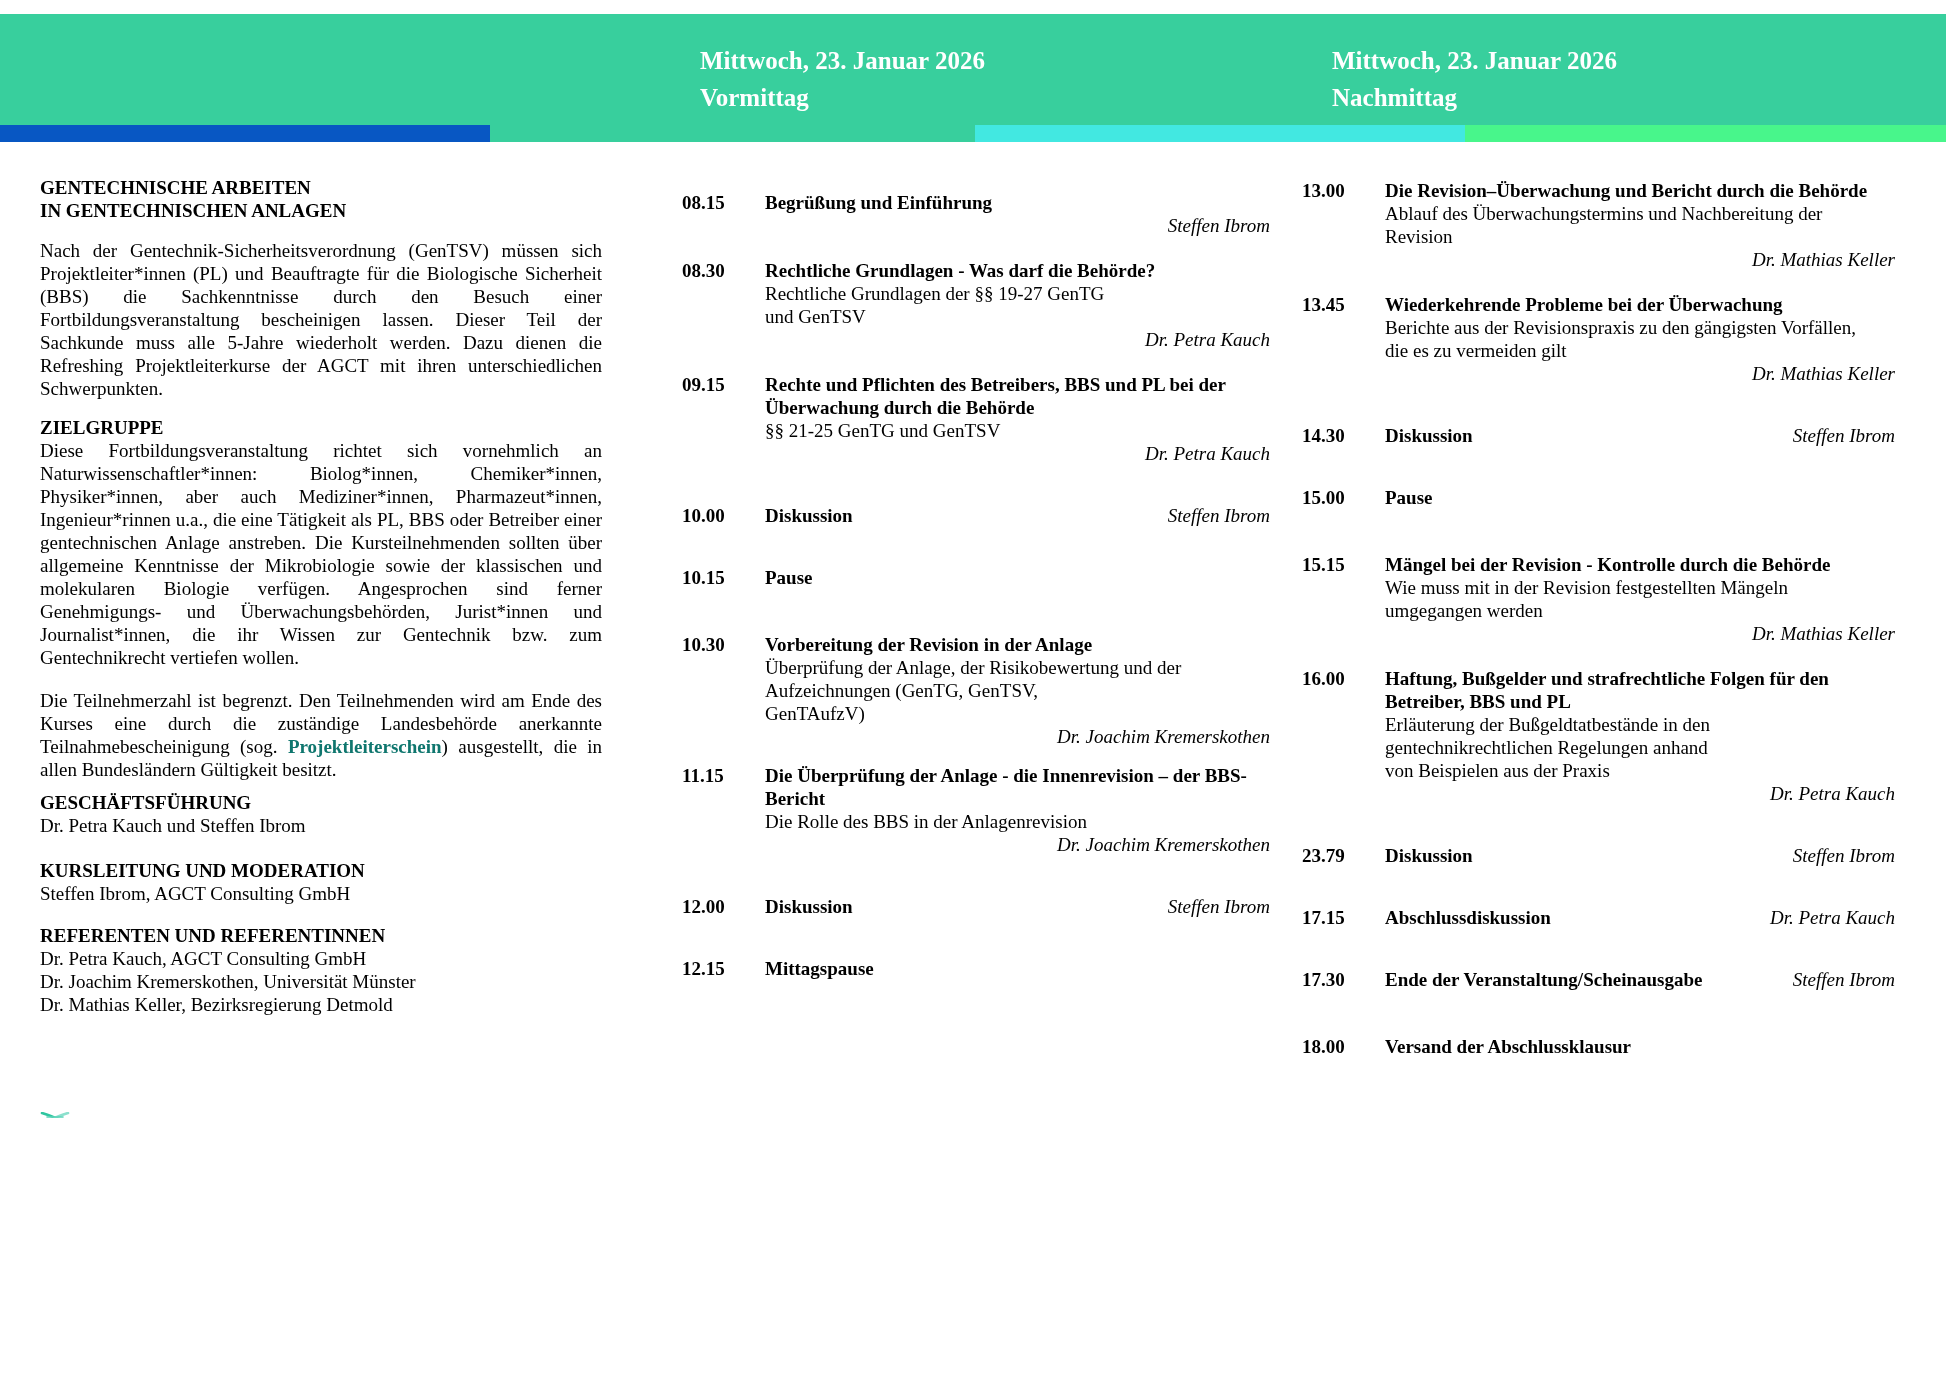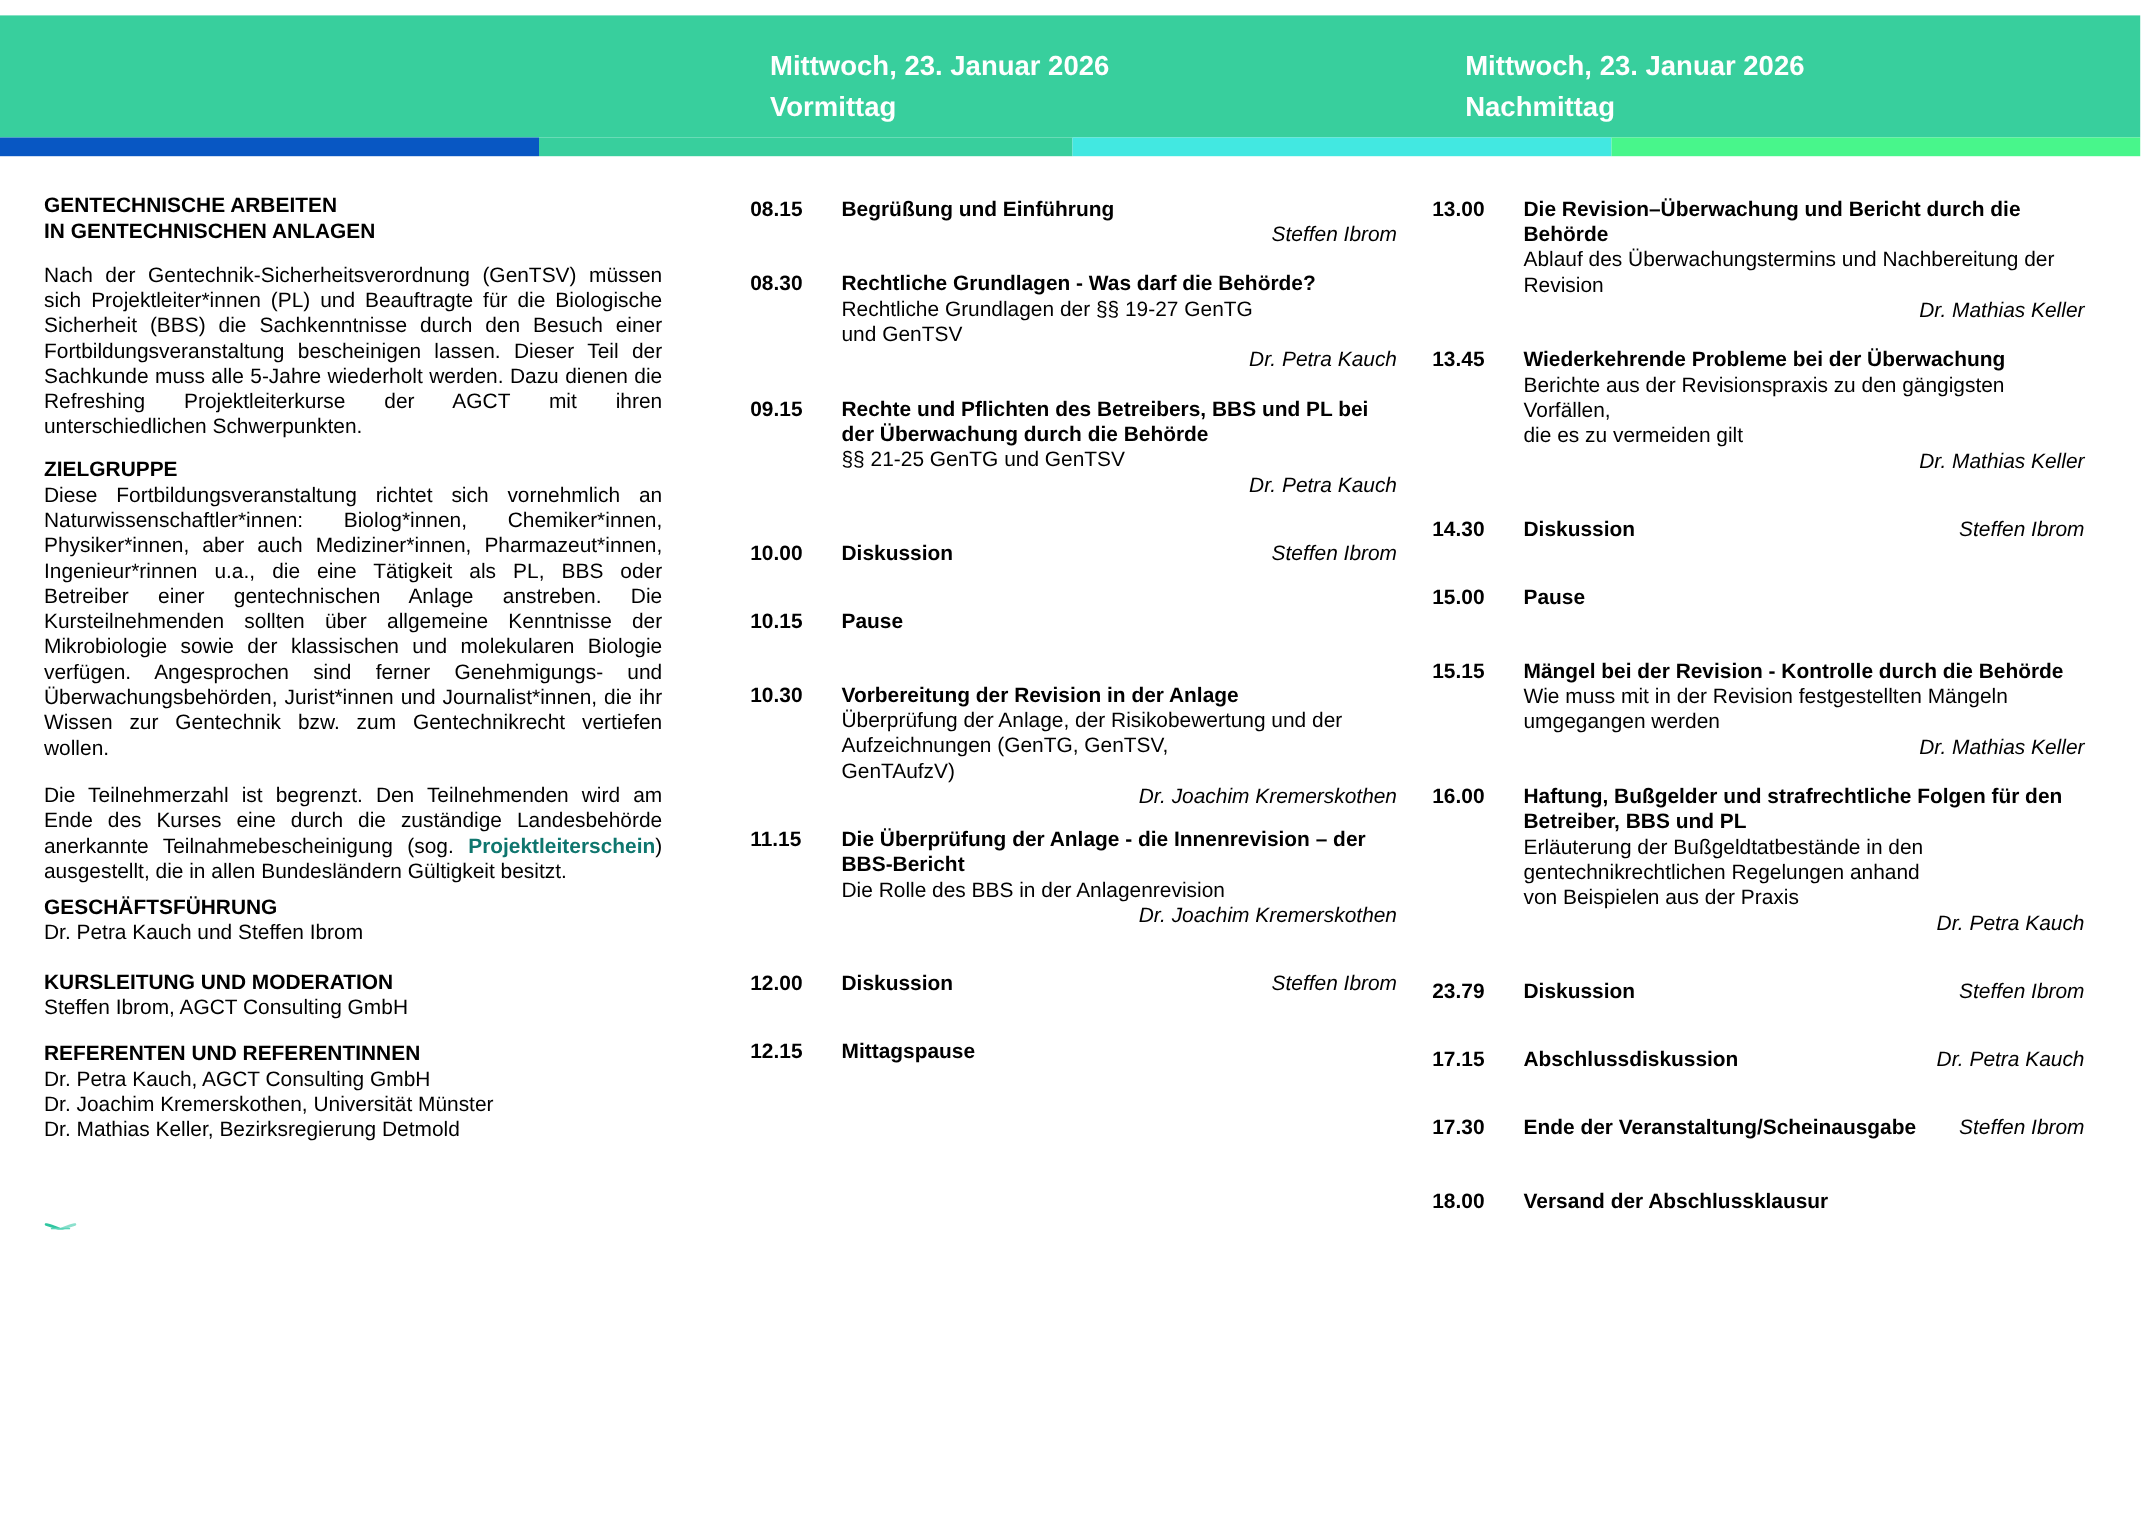--- a/index.html
+++ b/index.html
@@ -1,39 +1,39 @@
 <!DOCTYPE html>
 <html><head>
 <meta charset="utf-8">
 <title>Programm</title>
 <style>
   html,body{margin:0;padding:0;background:#fff;}
   .page{position:relative;width:1946px;height:1118px;background:#fff;overflow:hidden;
-        font-family:Liberation Sans, sans-serif;color:#000;}
+        font-family:Liberation Serif, serif;color:#000;}
 
   
   .band-top{position:absolute;left:0;top:14px;width:1946px;height:111px;background:#38cf9d;}
   .band-bottom{position:absolute;left:0;top:1252px;width:1946px;height:108px;background:#38cf9d;}
   .hdr{position:absolute;top:28px;color:#fff;font-weight:bold;font-size:25px;line-height:37px;white-space:nowrap;}
   .hdr-left{left:700px;}
   .hdr-right{left:1332px;}
 
   .bars{position:absolute;left:0;width:1946px;}
   .bars-top{top:125px;height:17px;}
   .bars-bottom{top:1237px;height:15px;}
   .seg{position:absolute;top:0;height:100%;}
   .seg-blue{left:0;width:490px;background:#0857c3;}
   .seg-teal{left:490px;width:485px;background:#38cf9d;}
   .seg-cyan{left:975px;width:490px;background:#42e8e1;}
   .seg-green{left:1465px;width:481px;background:#48f68b;}
 
   
   .col{position:absolute;font-size:19px;line-height:23px;}
   .col-left{left:40px;top:176px;width:562px;}
-  .col-mid{left:682px;top:179px;width:588px;}
+  .col-mid{left:682px;top:191px;width:588px;}
   .col-right{left:1302px;top:179px;width:593px;}
 
   .h{font-weight:bold;}
   .just{text-align:justify;margin:0;}
   .mb10{margin-bottom:10px}.mb16{margin-bottom:16px}.mb17{margin-bottom:17px}
   .mb19{margin-bottom:19px}.mb20{margin-bottom:20px}.mb22{margin-bottom:22px}
   .link{color:#0f766e;font-weight:bold;cursor:pointer;}
 
   
   .entry{display:flex;}

